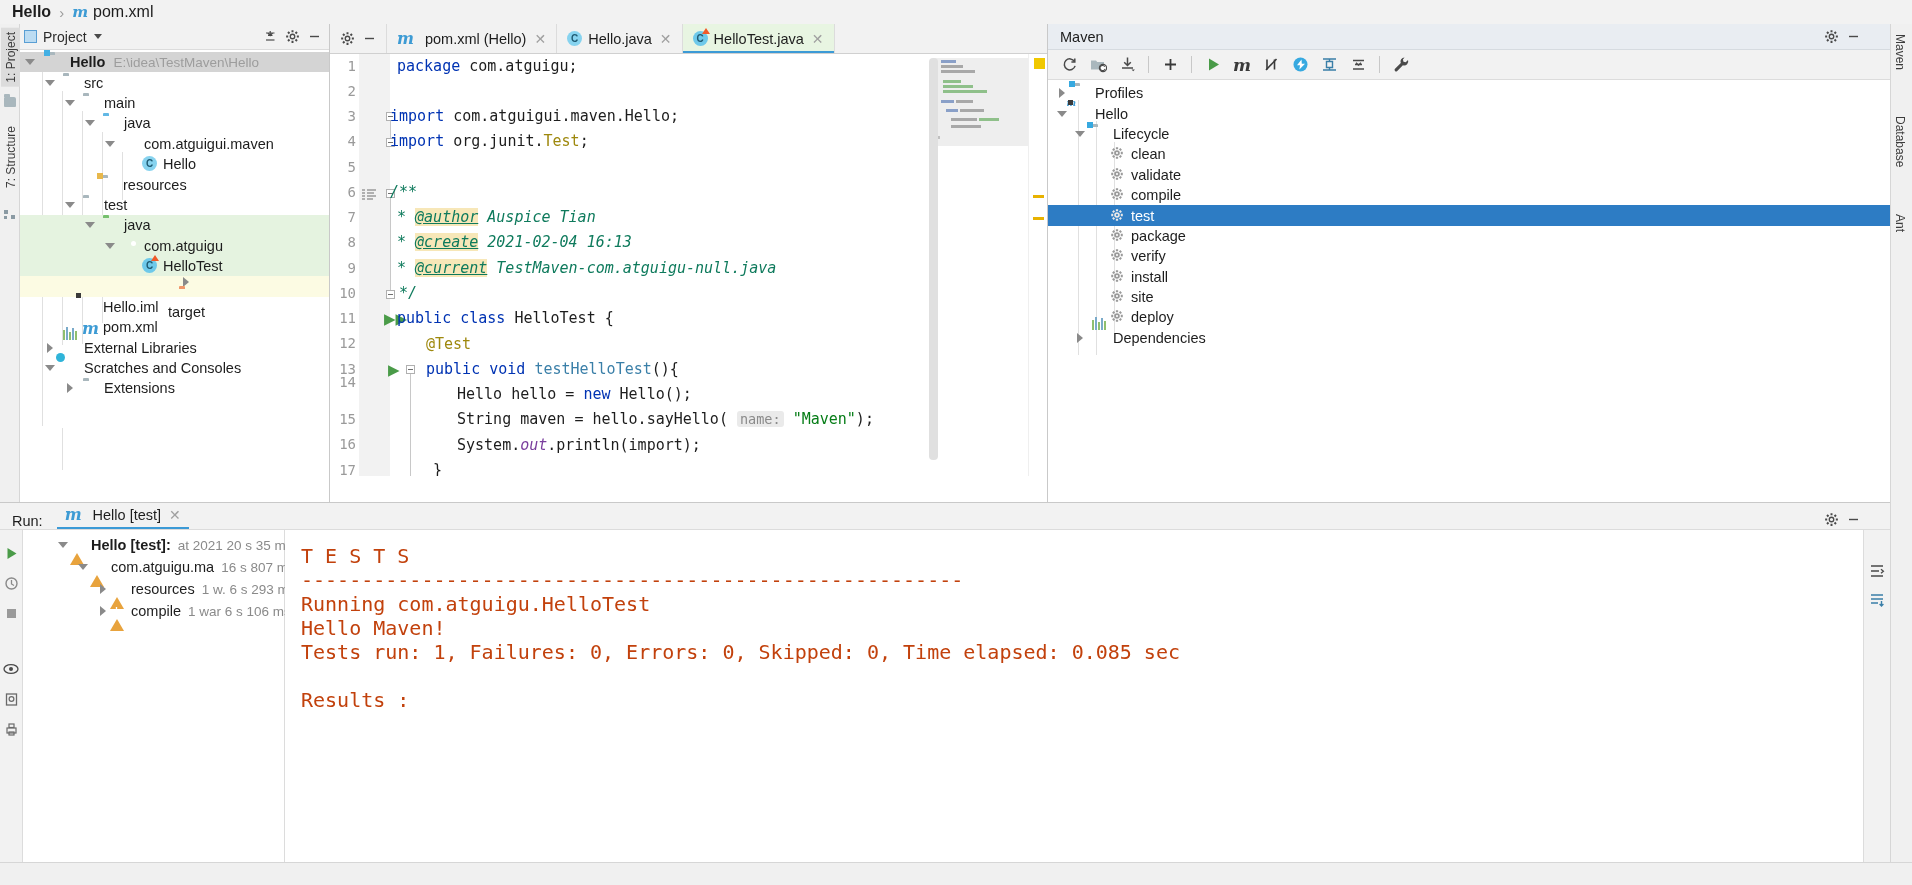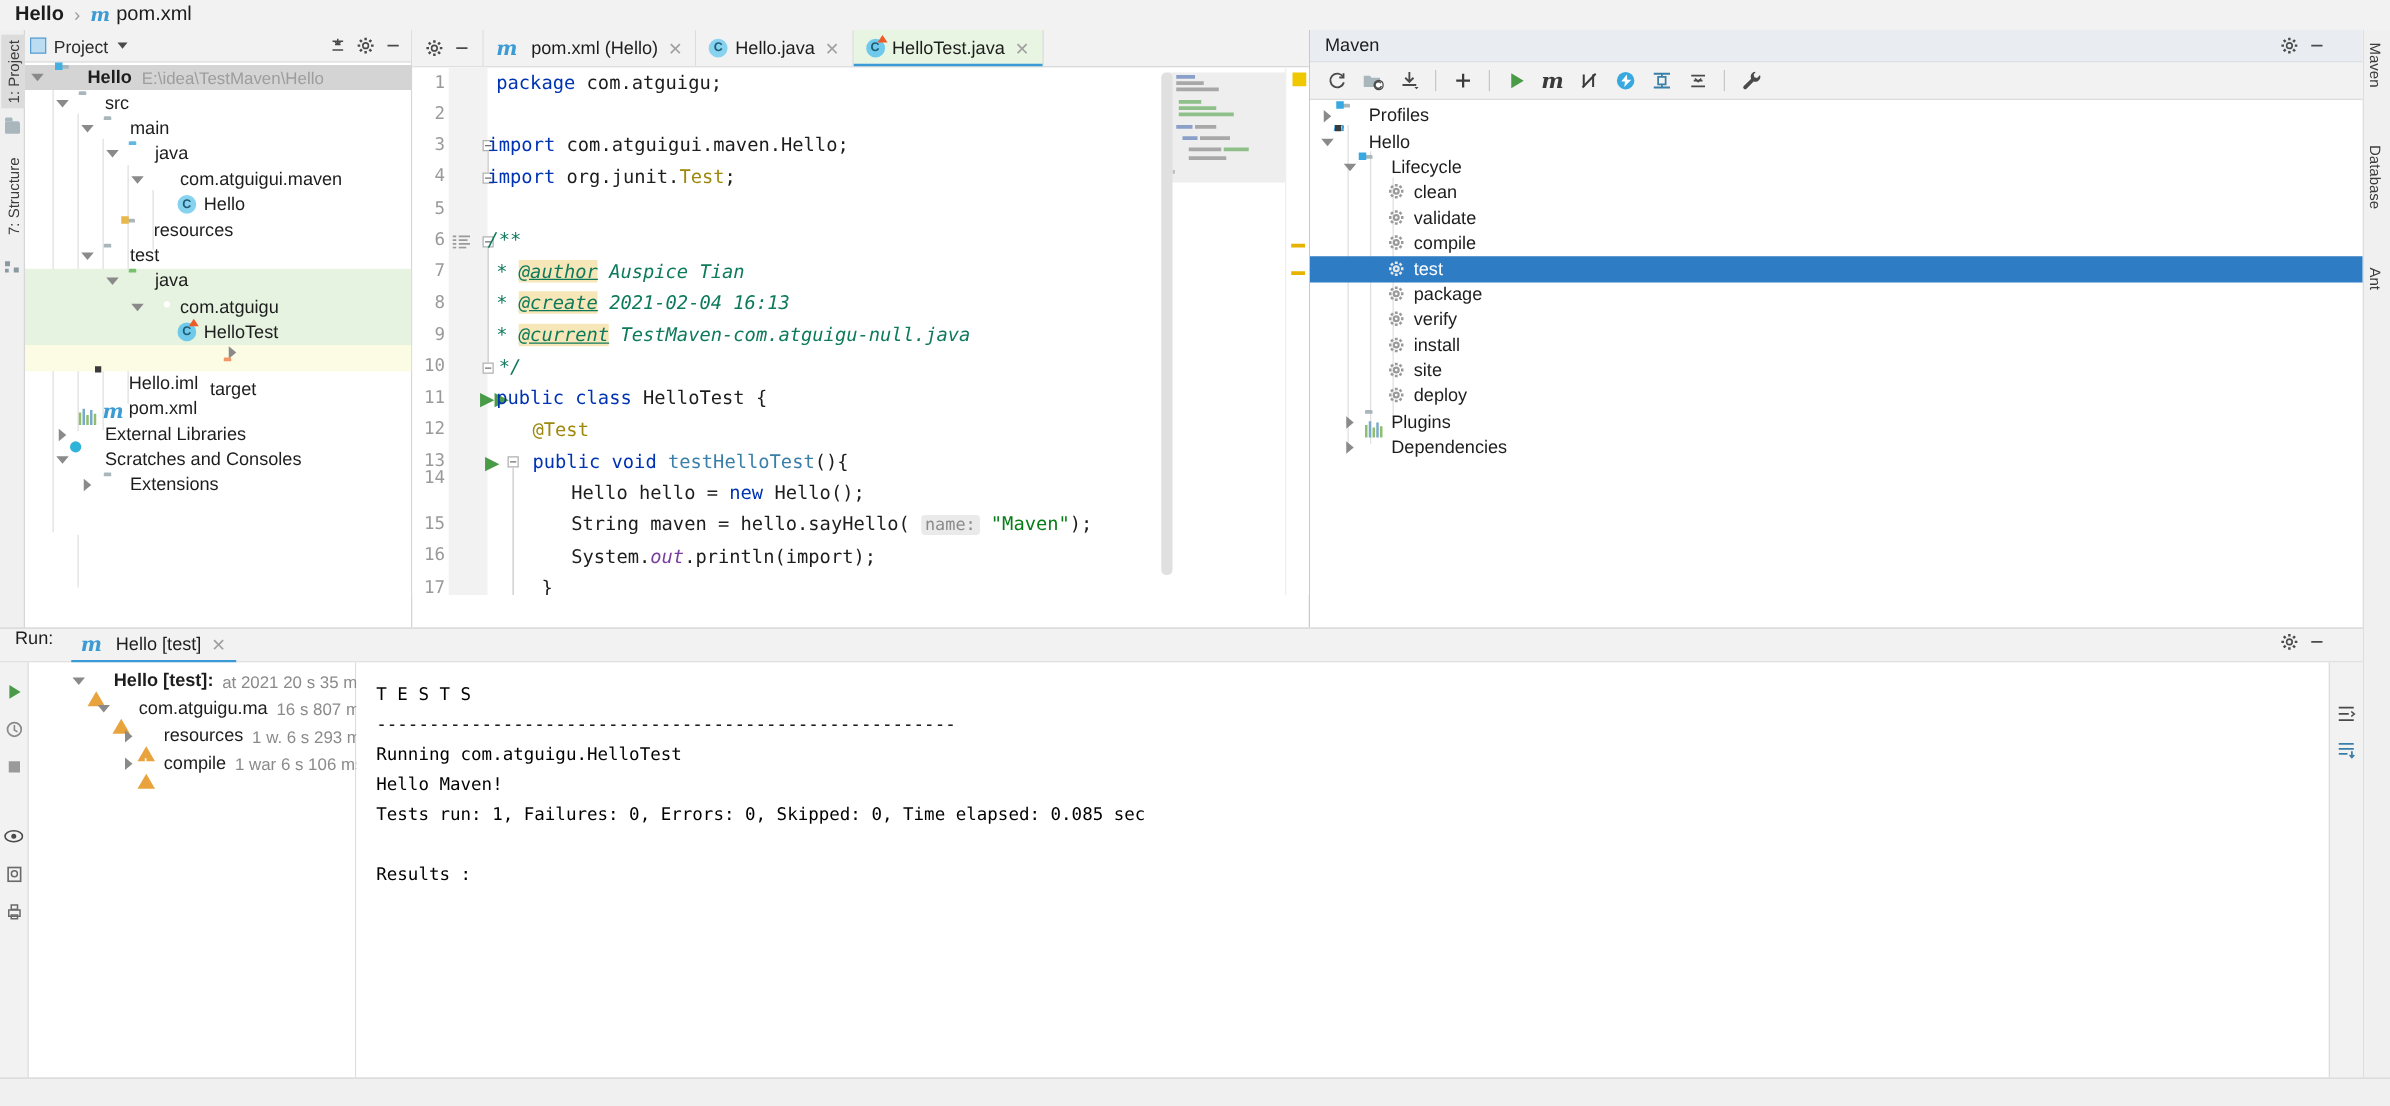--- a/index.html
+++ b/index.html
@@ -170,38 +170,38 @@
   .mrow{position:relative;height:20.4px;display:flex;align-items:center;white-space:nowrap;}
   .mrow.sel{background:#2d7cc4;color:#ffffff;}
   .mrow.sel .tlabel{color:#ffffff;}
 
   
   .runpanel{
     position:absolute;left:0;top:502px;width:1890px;height:360px;background:#ffffff;
     border-top:1px solid #c9c9c9;box-sizing:border-box;
   }
   .run-header{
-    height:27px;background:#f2f2f2;display:flex;align-items:flex-start;
+    height:27px;background:#f2f2f2;display:flex;align-items:flex-end;
     border-bottom:1px solid #dcdcdc;box-sizing:border-box;padding-left:12px;
   }
   .run-label{font-size:14.5px;color:#1d1d1d;margin-right:14px;}
   .run-tab{display:flex;align-items:center;gap:6px;font-size:14.5px;padding:0 8px;height:27px;
            border-bottom:2px solid #3c9ad6;box-sizing:border-box;}
   .run-body{position:relative;height:332px;display:flex;}
   .run-side{width:22px;background:#f2f2f2;border-right:1px solid #dcdcdc;position:relative;}
   .side-btn{width:22px;height:30px;display:flex;align-items:center;justify-content:center;}
   .run-tree{width:262px;background:#ffffff;border-right:1px solid #dcdcdc;padding-top:4px;box-sizing:border-box;}
   .rrow{height:22px;display:flex;align-items:center;white-space:nowrap;font-size:14.5px;padding-left:4px;}
   .warn-tri{width:0;height:0;border-left:7px solid transparent;border-right:7px solid transparent;
             border-bottom:12px solid #e8a33d;position:relative;}
   .warn-tri::after{content:"!";position:absolute;left:-2px;top:2px;font-size:9px;color:#ffffff;font-weight:bold;}
   .rtime{color:#8a8a8a;margin-left:7px;font-size:13.5px;}
   .console{
-    flex:1;background:#ffffff;font-family:"DejaVu Sans Mono",monospace;font-size:14px;
-    line-height:24px;color:#000000;padding:14px 0 0 16px;white-space:pre;box-sizing:border-box;position:relative;
+    flex:1;background:#ffffff;font-family:"DejaVu Sans Mono",monospace;font-size:20px;
+    line-height:24px;color:#c2410c;padding:14px 0 0 16px;white-space:pre;box-sizing:border-box;position:relative;
   }
   .console-right{width:26px;background:#f2f2f2;border-left:1px solid #dcdcdc;position:relative;}
   .cr-btn{width:26px;height:30px;display:flex;align-items:center;justify-content:center;}
 
   
   .statusbar{position:absolute;left:0;bottom:0;width:1912px;height:23px;background:#f0f0f0;
              border-top:1px solid #d6d6d6;box-sizing:border-box;}
 </style>
 </head>
 <body>
@@ -737,27 +737,20 @@
           <svg width="14" height="14" viewBox="0 0 16 16">
               <circle cx="8" cy="8" r="2.2" fill="none" stroke="#9a9a9a" stroke-width="2"></circle>
               <g stroke="#9a9a9a" stroke-width="2.6">
                 <path d="M8 1.4v2.3M8 12.3v2.3M1.4 8h2.3M12.3 8h2.3M3.3 3.3l1.6 1.6M11.1 11.1l1.6 1.6M12.7 3.3l-1.6 1.6M4.9 11.1l-1.6 1.6"></path>
               </g>
             </svg>
         </span>
         <span class="tlabel">deploy</span>
       </div>
 
-      <div class="mrow" style="padding-left:26px;">
-        <span class="twist right"></span>
-        <span class="ticon" style="margin-left:5px;">
-          <span class="fld" style="background:#8fb9d4;"></span>
-        </span>
-        <span class="tlabel">Plugins</span>
-      </div>
 
       <div class="mrow" style="padding-left:26px;">
         <span class="twist right"></span>
         <span class="ticon" style="margin-left:5px;">
           <span class="libs">
             <span style="left:0;height:10px;background:#8fbf6e;"></span>
             <span style="left:3px;height:13px;background:#7aaac9;"></span>
             <span style="left:6px;height:8px;background:#8fbf6e;"></span>
             <span style="left:9px;height:12px;background:#7aaac9;"></span>
             <span style="left:12px;height:9px;background:#8fbf6e;"></span>

